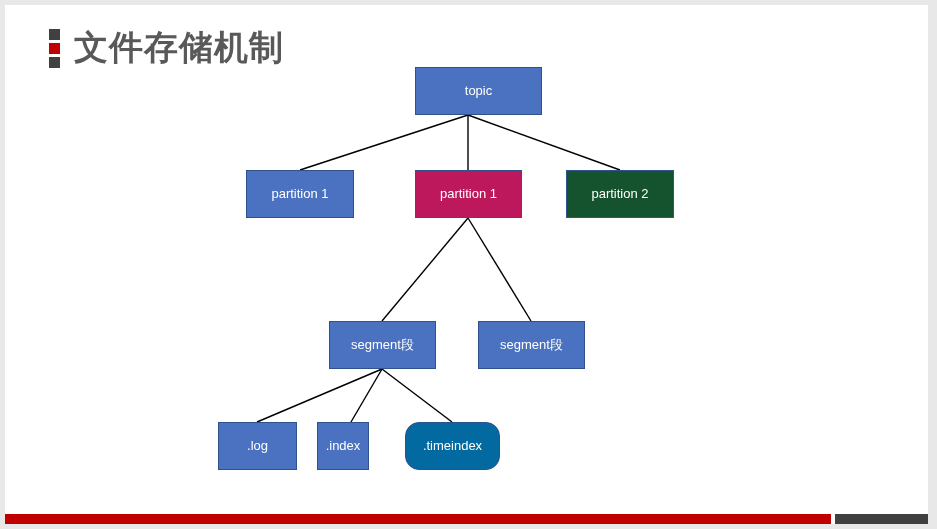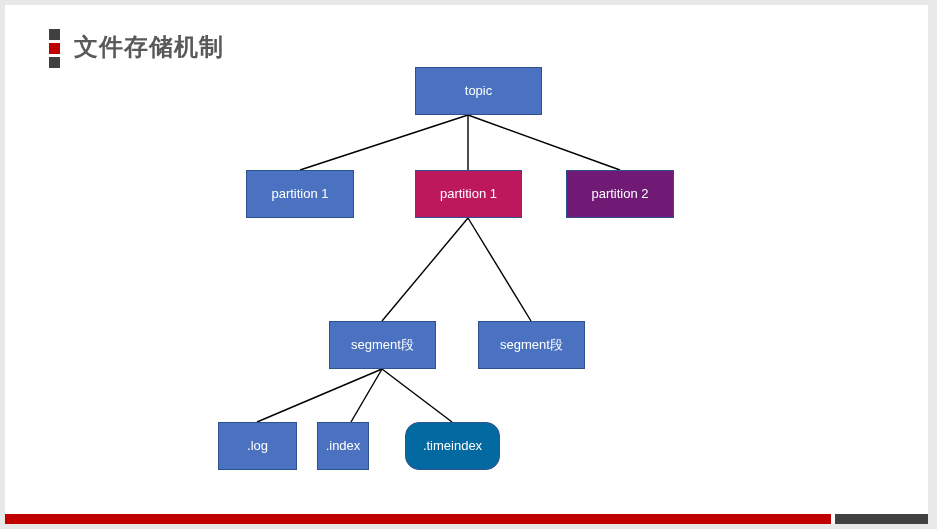--- a/index.html
+++ b/index.html
@@ -46,21 +46,21 @@
   }
   #title-bullet span {
     display: block;
     width: 11px;
     height: 11px;
   }
   .bullet-dark { background: #404040; }
   .bullet-red  { background: #c00000; }
 
   #page-title {
-    font-size: 24px;
+    font-size: 34px;
     font-weight: bold;
     color: #595959;
     letter-spacing: 1px;
     line-height: 1;
     white-space: nowrap;
   }
 
   
   #diagram {
     position: absolute;
@@ -138,21 +138,21 @@
 
   <div class="node" style="left: 410px; top: 62px; width: 127px; height: 48px; background: rgb(74, 114, 192); border-color: rgb(47, 82, 143); color: rgb(255, 255, 255);">
         <span>topic</span>
       </div>
       <div class="node" style="left: 241px; top: 165px; width: 108px; height: 48px; background: rgb(74, 114, 192); border-color: rgb(47, 82, 143); color: rgb(255, 255, 255);">
         <span>partition 1</span>
       </div>
       <div class="node" style="left: 410px; top: 165px; width: 107px; height: 48px; background: #be185d; border-color: rgb(47, 82, 143); color: rgb(255, 255, 255);">
         <span>partition 1</span>
       </div>
-      <div class="node" style="left: 561px; top: 165px; width: 108px; height: 48px; background: #701a75; border-color: rgb(47, 82, 143); color: rgb(255, 255, 255);">
+      <div class="node" style="left: 561px; top: 165px; width: 108px; height: 48px; background: #14532d; border-color: rgb(47, 82, 143); color: rgb(255, 255, 255);">
         <span>partition 2</span>
       </div>
       <div class="node" style="left: 324px; top: 316px; width: 107px; height: 48px; background: rgb(74, 114, 192); border-color: rgb(47, 82, 143); color: rgb(255, 255, 255);">
         <span>segment段</span>
       </div>
       <div class="node" style="left: 473px; top: 316px; width: 107px; height: 48px; background: rgb(74, 114, 192); border-color: rgb(47, 82, 143); color: rgb(255, 255, 255);">
         <span>segment段</span>
       </div>
       <div class="node" style="left: 213px; top: 417px; width: 79px; height: 48px; background: rgb(74, 114, 192); border-color: rgb(47, 82, 143); color: rgb(255, 255, 255);">
         <span>.log</span>

